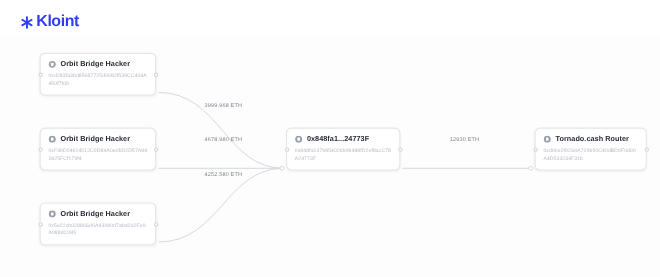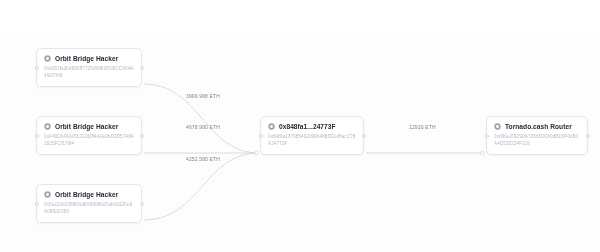--- a/index.html
+++ b/index.html
@@ -136,20 +136,31 @@
   .lbl-1 { left: 186px; top: 62px; }
   .lbl-2 { left: 186px; top: 93px; }
   .lbl-3 { left: 186px; top: 125px; }
   .lbl-4 { left: 409px; top: 93px; }
 </style>
 </head>
 <body>
 
 <div class="app">
 
+  <div class="brand">
+    <svg class="brand-mark" viewBox="0 0 24 24">
+      <g fill="#2f3ff0">
+        <rect x="10.4" y="1.5" width="3.2" height="21" rx="1.2"></rect>
+        <rect x="10.4" y="1.5" width="3.2" height="21" rx="1.2" transform="rotate(60 12 12)"></rect>
+        <rect x="10.4" y="1.5" width="3.2" height="21" rx="1.2" transform="rotate(120 12 12)"></rect>
+        <circle cx="12" cy="12" r="3.1"></circle>
+      </g>
+    </svg>
+    <span class="brand-name">Kloint</span>
+  </div>
 
   <div class="canvas">
 
     <svg class="edge-layer" viewBox="0 0 600 220">
       <g fill="none" stroke="#d5d7dc" stroke-width="0.9">
         <path d="M144,52 C200,52 205,121 258,121"></path>
         <path d="M144,121 L258,121"></path>
         <path d="M144,188 C200,188 205,121 258,121"></path>
         <path d="M366,121 L484,121"></path>
       </g>

